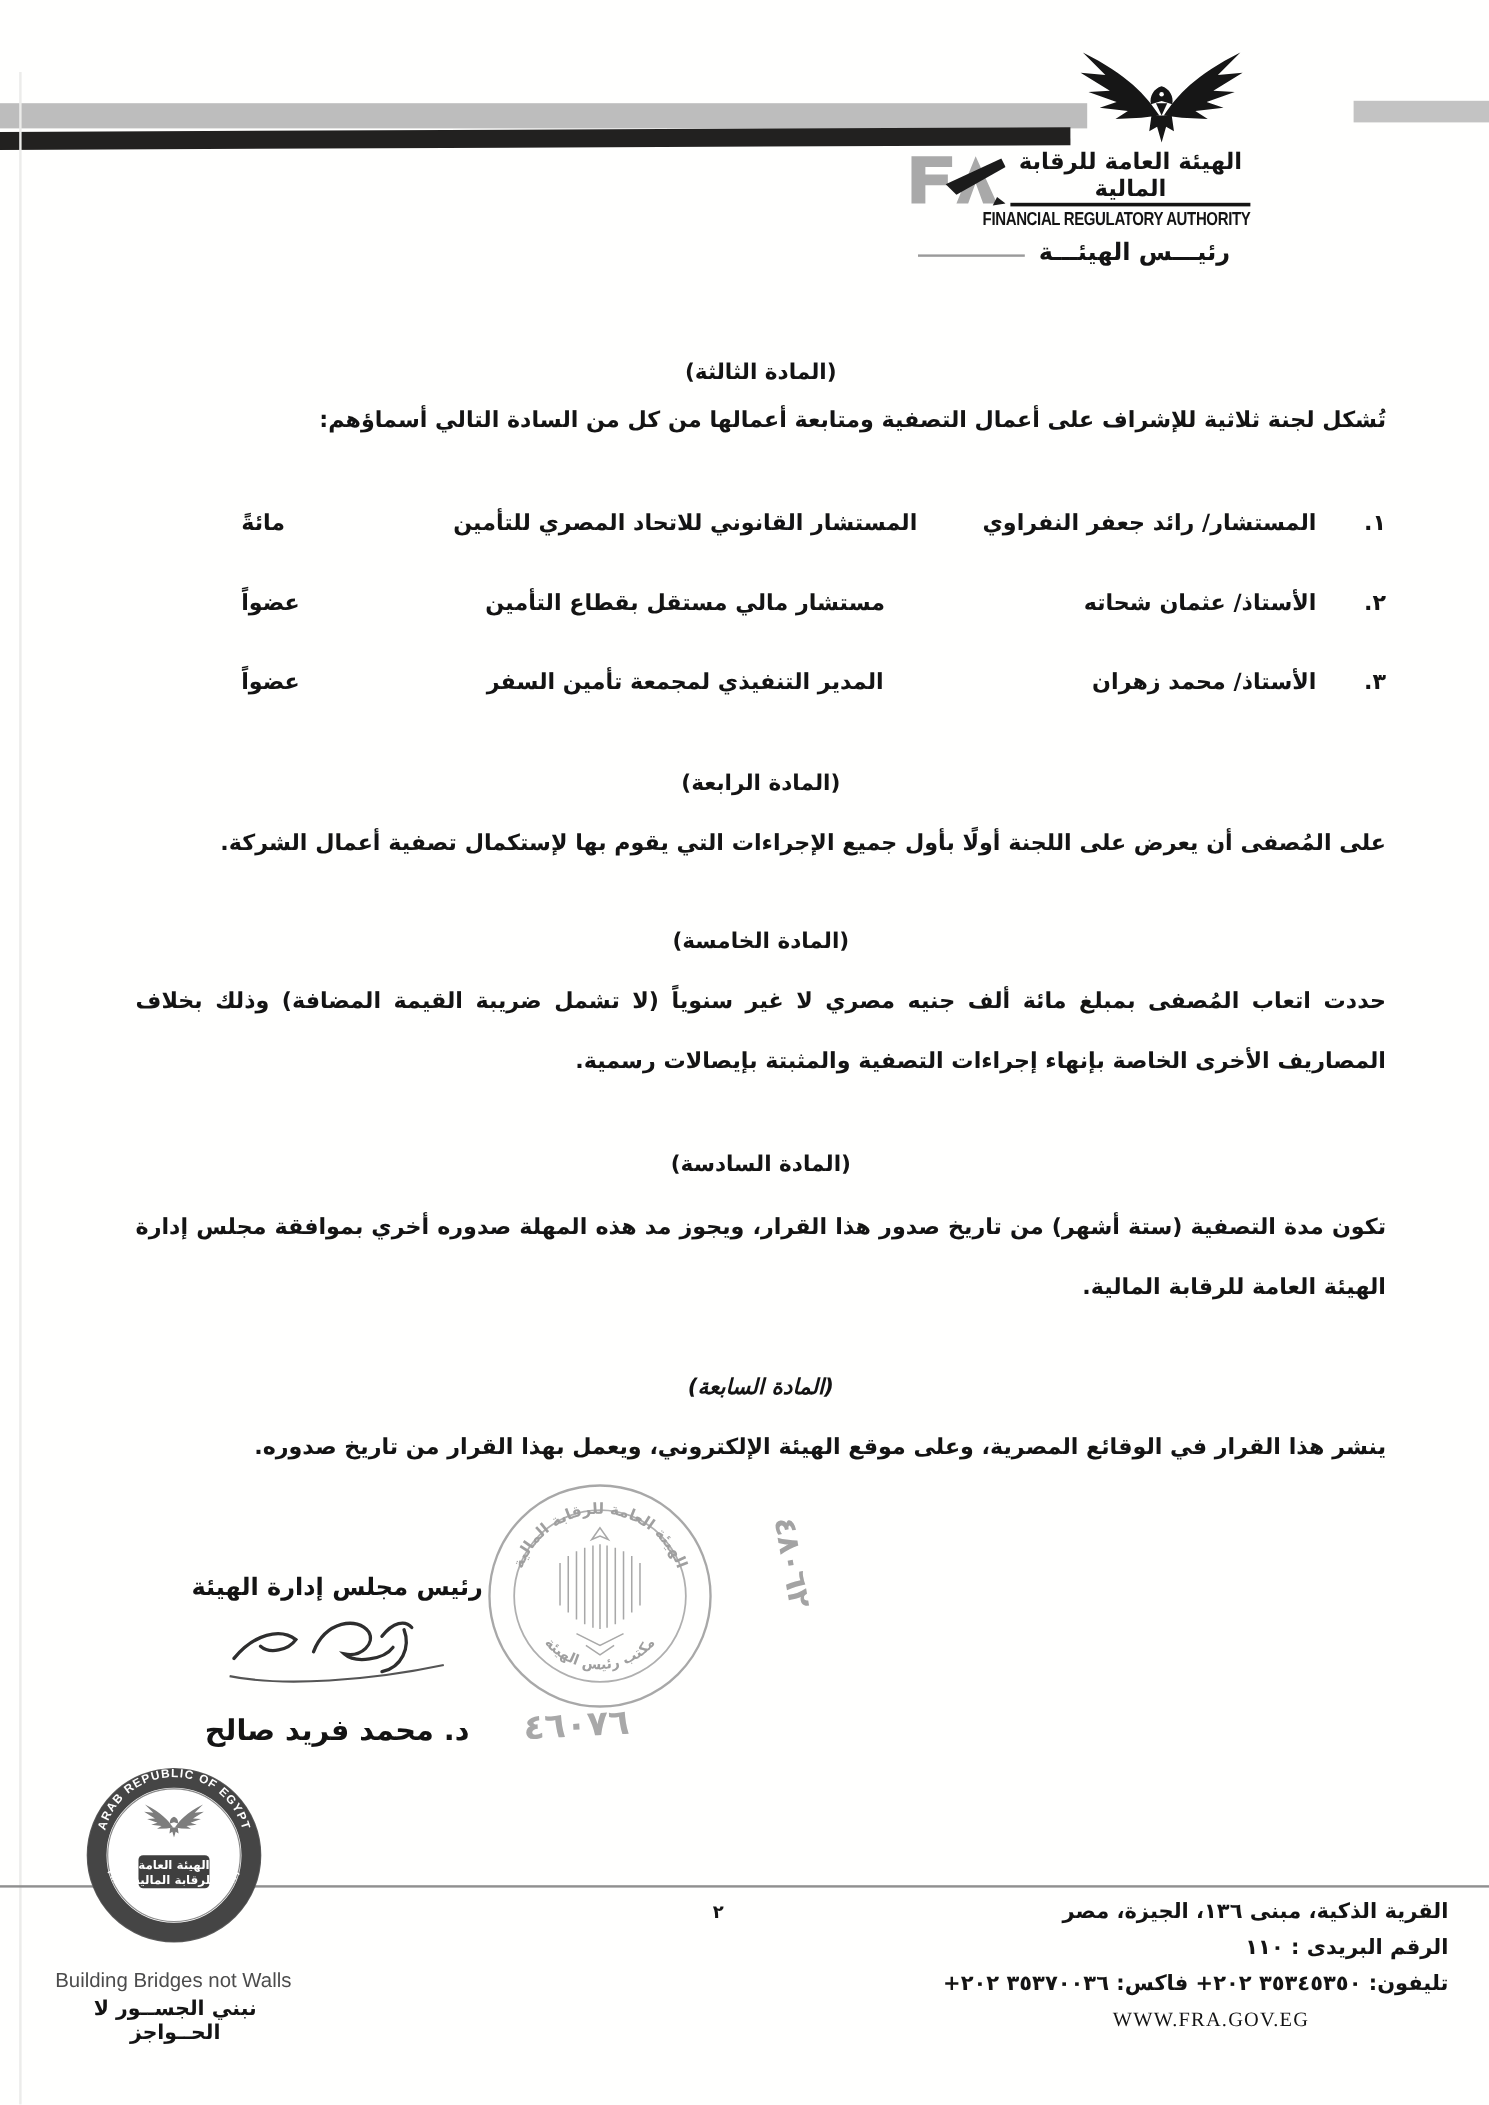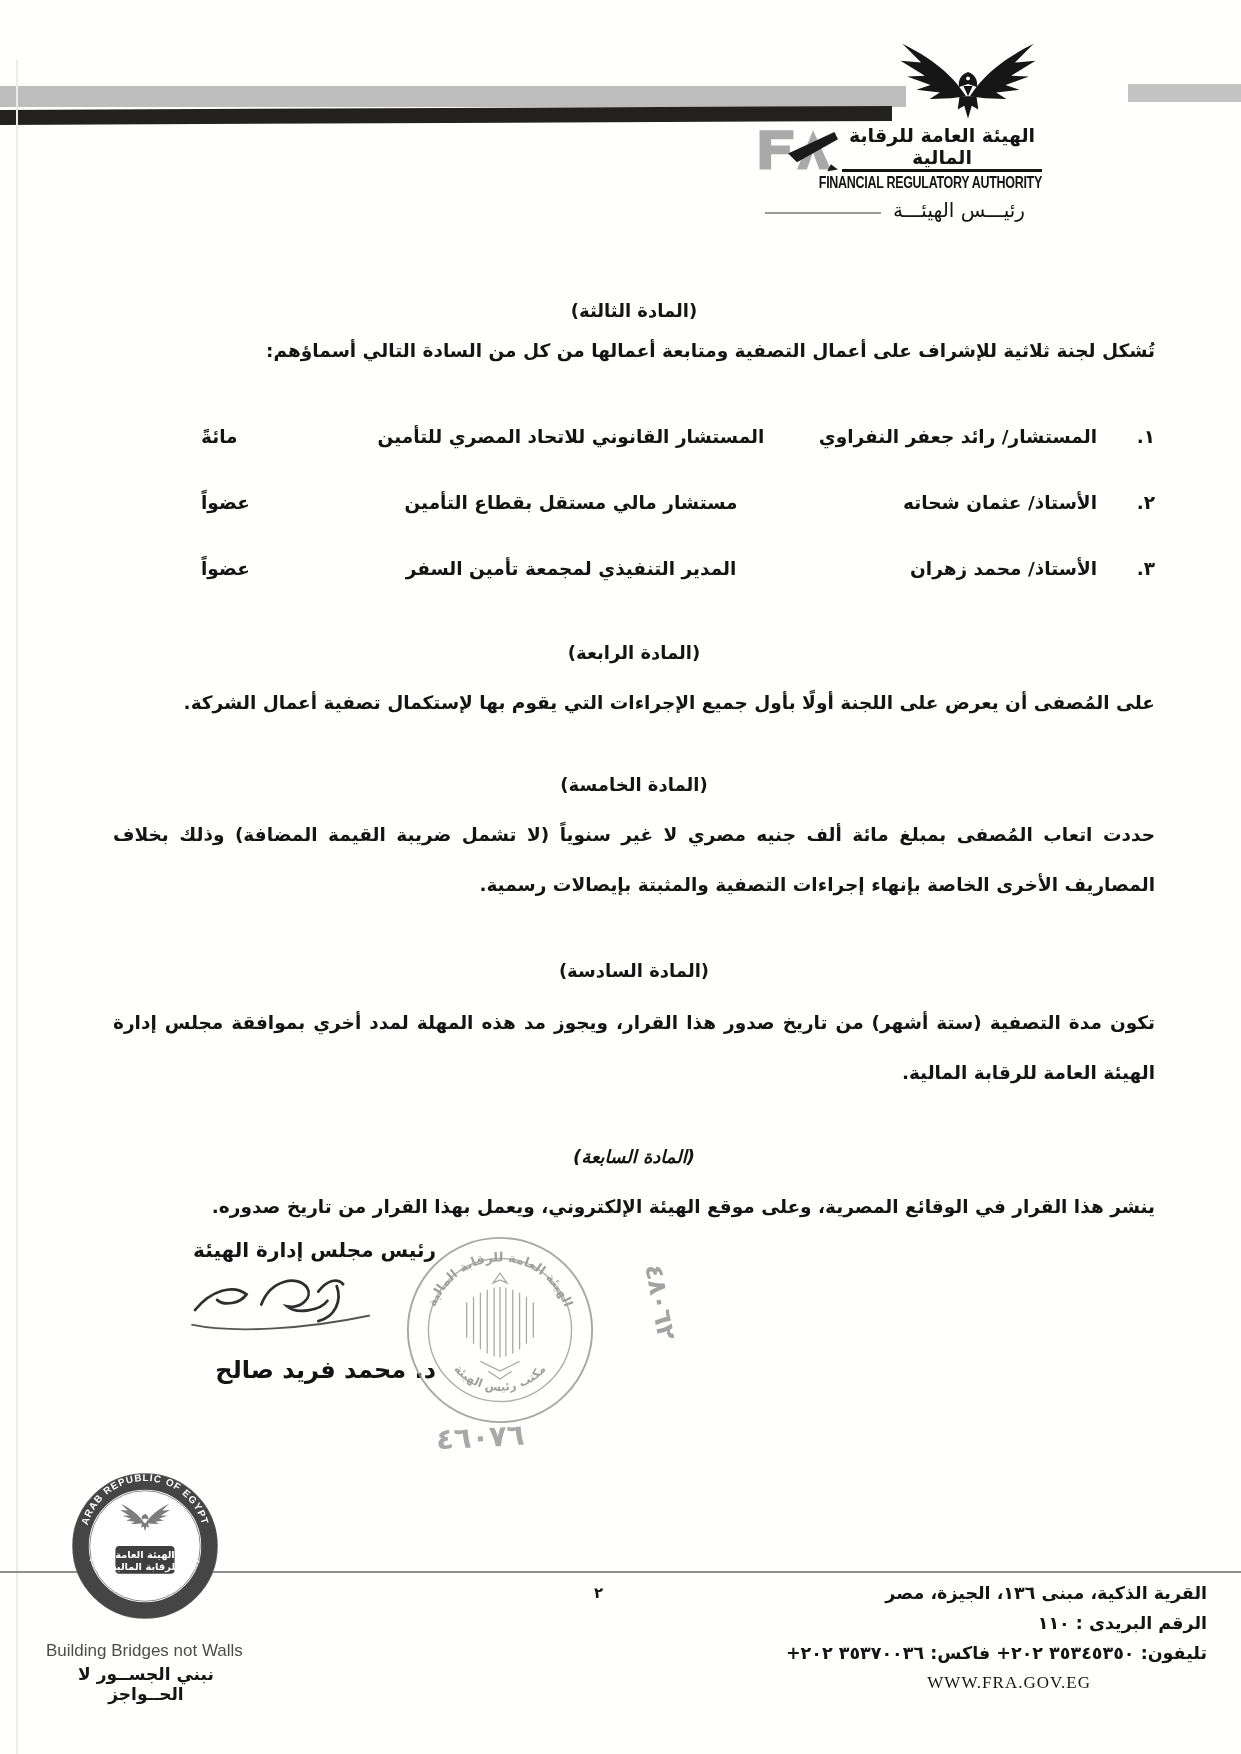--- a/index.html
+++ b/index.html
@@ -15,21 +15,21 @@
 
   .eagle-logo { position:absolute; top:38px; left:893px; width:150px; height:94px; }
   .fra-wrap   { position:absolute; top:124px; left:756px; width:290px; display:flex; align-items:flex-start; }
   .fra-mark   { width:82px; height:50px; flex:0 0 auto; }
   .org-names  { width:200px; text-align:center; margin-left:4px; direction:rtl; }
   .org-ar     { font-size:19px; font-weight:700; letter-spacing:0; line-height:22px; }
   .org-rule   { height:3px; background:#151515; margin:1px 0 2px; }
   .org-en     { font-size:12.5px; font-weight:700; letter-spacing:-0.3px; white-space:nowrap; font-family:"Liberation Sans", sans-serif; transform:scaleY(1.25); transform-origin:top; }
 
   .chairman   { position:absolute; top:198px; left:765px; width:260px; display:flex; align-items:center; direction:rtl; }
-  .chairman-label { font-size:20px; font-weight:400; white-space:nowrap; }
+  .chairman-label { font-size:20px; font-weight:700; white-space:nowrap; }
   .chairman-rule  { flex:1; height:2px; background:#9a9a9a; margin:6px 12px 0 0; min-width:70px; }
 
   
   .content { position:absolute; top:298px; right:86px; width:1042px; direction:rtl; }
   .article-title { text-align:center; font-size:18px; font-weight:700; line-height:26px; }
   .article-body  { font-size:18.5px; font-weight:700; line-height:50px; text-align:justify; }
   .intro { margin-top:10px; line-height:34px; }
   .s4 .article-title { margin-top:56px; }
   .s4 .article-body  { margin-top:12px; }
   .s5 .article-title { margin-top:44px; }
@@ -40,21 +40,21 @@
   .s7 .article-body  { margin-top:12px; }
 
   .committee { margin-top:54px; }
   .member-row { display:flex; direction:rtl; align-items:flex-start; margin-bottom:36px; font-size:18.5px; font-weight:700; line-height:30px; }
   .m-num   { width:58px;  text-align:right; }
   .m-name  { width:300px; text-align:right; }
   .m-title { width:452px; text-align:center; }
   .m-role  { flex:1; text-align:left; padding-left:88px; }
 
   
-  .sign-block { position:absolute; top:1238px; left:126px; width:310px; text-align:right; direction:rtl; }
+  .sign-block { position:absolute; top:1310px; left:126px; width:310px; text-align:center; direction:rtl; }
   .sign-title { font-size:20px; font-weight:700; }
   .sign-svg   { width:225px; height:92px; margin:2px auto 0; display:block; }
   .sign-name  { font-size:24px; font-weight:700; margin-top:0; }
 
   
   .stamp { position:absolute; top:1232px; left:402px; width:196px; height:196px; opacity:0.85; }
   .hw-side { position:absolute; top:1262px; left:668px; color:#a3a3a3; font-size:25px; font-weight:700; letter-spacing:9px; transform:rotate(80deg); transform-origin:top left; direction:ltr; }
   .hw-bottom { position:absolute; top:1420px; left:436px; color:#a8a8a8; font-size:29px; font-weight:700; letter-spacing:17px; transform:rotate(-3deg); direction:ltr; }
 
   
@@ -138,21 +138,21 @@
       <p class="article-body">على المُصفى أن يعرض على اللجنة أولًا بأول جميع الإجراءات التي يقوم بها لإستكمال تصفية أعمال الشركة.</p>
     </section>
 
     <section class="s5">
       <div class="article-title">(المادة الخامسة)</div>
       <p class="article-body">حددت اتعاب المُصفى بمبلغ مائة ألف جنيه مصري لا غير سنوياً (لا تشمل ضريبة القيمة المضافة) وذلك بخلاف المصاريف الأخرى الخاصة بإنهاء إجراءات التصفية والمثبتة بإيصالات رسمية.</p>
     </section>
 
     <section class="s6">
       <div class="article-title">(المادة السادسة)</div>
-      <p class="article-body">تكون مدة التصفية (ستة أشهر) من تاريخ صدور هذا القرار، ويجوز مد هذه المهلة لمدد أخري بموافقة مجلس إدارة الهيئة العامة للرقابة المالية.</p>
+      <p class="article-body">تكون مدة التصفية (ستة أشهر) من تاريخ صدور هذا القرار، ويجوز مد هذه المهلة صدوره أخري بموافقة مجلس إدارة الهيئة العامة للرقابة المالية.</p>
     </section>
 
     <section class="s7">
       <div class="article-title">(المادة السابعة)</div>
       <p class="article-body">ينشر هذا القرار في الوقائع المصرية، وعلى موقع الهيئة الإلكتروني، ويعمل بهذا القرار من تاريخ صدوره.</p>
     </section>
 
   </div>
 
   <div class="sign-block">

